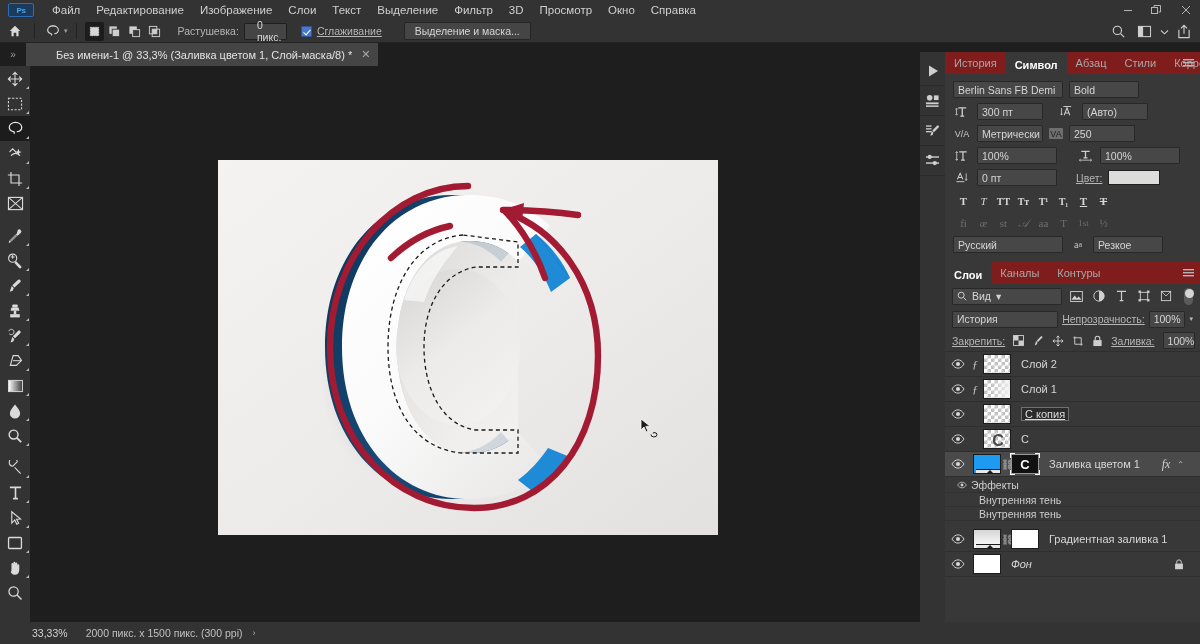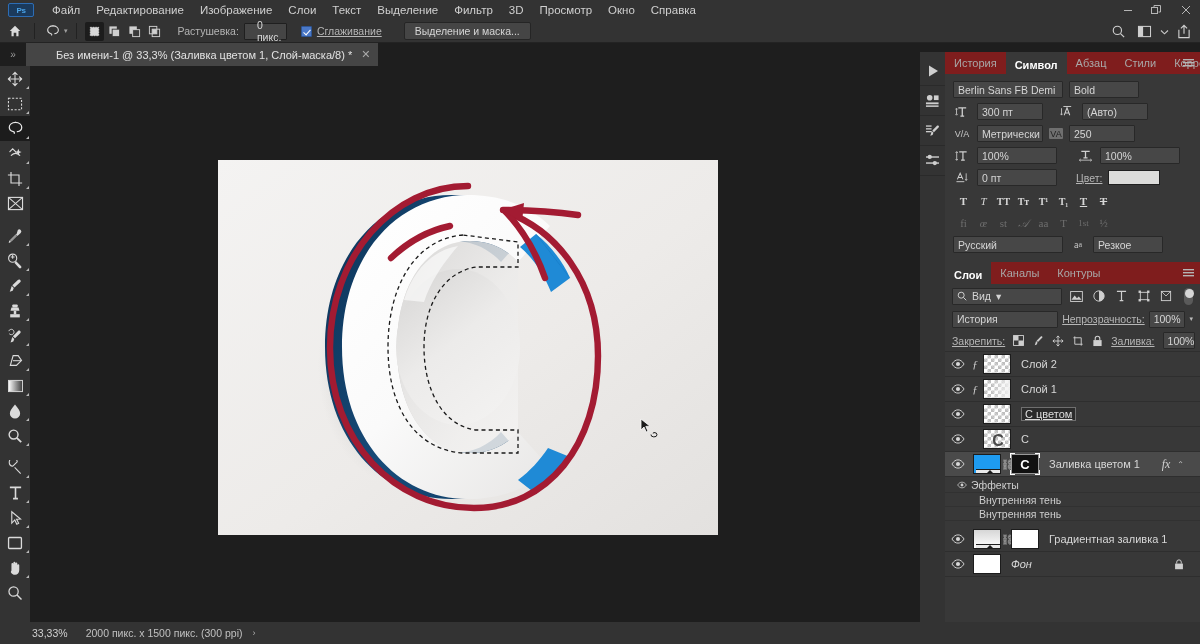--- a/index.html
+++ b/index.html
@@ -855,21 +855,21 @@
 
         <div class="layerrow">
           <span class="eye">
             <svg width="14" height="10" viewBox="0 0 15 10">
                 <path d="M1 5 C3.2 1.6 5.2 0.6 7.5 0.6 C9.8 0.6 11.8 1.6 14 5 C11.8 8.4 9.8 9.4 7.5 9.4 C5.2 9.4 3.2 8.4 1 5 Z" fill="none" stroke="#d8d8d8" stroke-width="1"></path>
                 <circle cx="7.5" cy="5" r="2.2" fill="#d8d8d8"></circle>
               </svg>
           </span>
           <span class="fxlink"></span>
           <span class="thumb"></span>
-          <span class="lname editing">С цветом</span>
+          <span class="lname editing">С копия</span>
         </div>
 
         <div class="layerrow">
           <span class="eye">
             <svg width="14" height="10" viewBox="0 0 15 10">
                 <path d="M1 5 C3.2 1.6 5.2 0.6 7.5 0.6 C9.8 0.6 11.8 1.6 14 5 C11.8 8.4 9.8 9.4 7.5 9.4 C5.2 9.4 3.2 8.4 1 5 Z" fill="none" stroke="#d8d8d8" stroke-width="1"></path>
                 <circle cx="7.5" cy="5" r="2.2" fill="#d8d8d8"></circle>
               </svg>
           </span>
           <span class="fxlink"></span>

